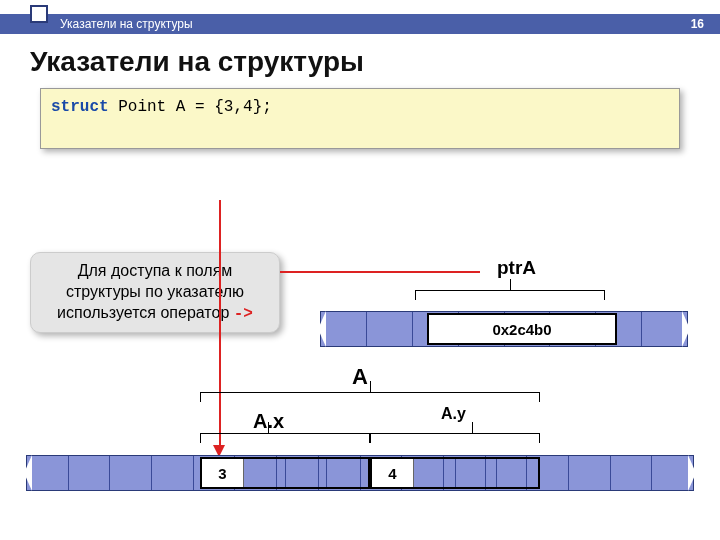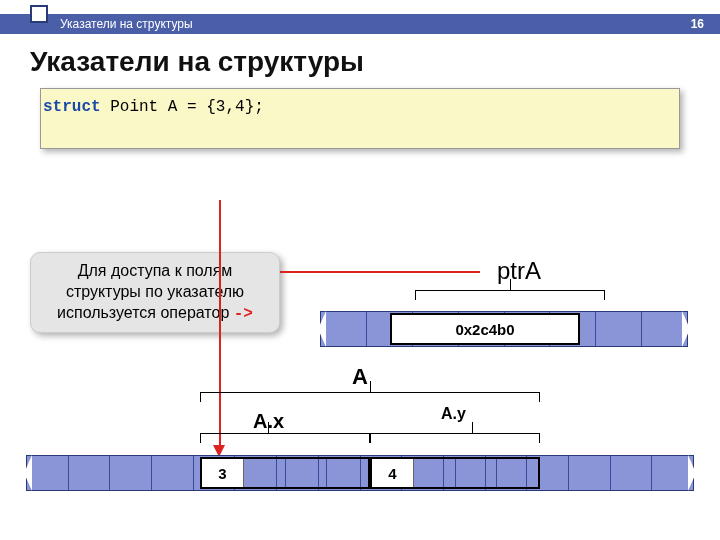--- a/index.html
+++ b/index.html
@@ -51,21 +51,21 @@
       color: #111;
     }
     .code-block {
       position: absolute;
       top: 88px;
       left: 40px;
       width: 640px;
       background: #fbf8c8;
       border: 1px solid #999;
       box-shadow: 3px 3px 6px rgba(0,0,0,0.3);
-      padding: 8px 2px;
+      padding: 8px 10px;
       font-family: "Courier New", monospace;
       font-size: 16px;
       line-height: 1.35;
     }
     .code-block .line { white-space: pre; }
     .kw { color: #1a4aa8; font-weight: bold; }
     .cm { color: #2a8a2a; }
     .callout {
       position: absolute;
       top: 252px;
@@ -78,36 +78,36 @@
       padding: 8px 10px;
       font-size: 16px;
       text-align: center;
       line-height: 1.3;
     }
     .callout .arrow-op { color: #d22; font-family: "Courier New", monospace; font-weight: bold;}
     .ptr-label {
       position: absolute;
       top: 257px;
       left: 497px;
-      font-size: 24px;
-      font-weight: normal;
+      font-size: 19px;
+      font-weight: bold;
     }
     .memory-strip {
       position: absolute;
       background: #8a95d8;
       border: 1px solid #2a3a78;
       display: flex;
     }
     .mem-top { top: 311px; left: 320px; width: 368px; height: 36px; }
     .mem-top .cell { flex: 1; border-right: 1px solid #3a4a98; }
     .mem-top .cell:last-child { border-right: none; }
     .ptr-box {
       position: absolute;
       top: 313px;
-      left: 390px;
+      left: 427px;
       width: 190px;
       height: 32px;
       background: #fff;
       border: 2px solid #000;
       display: flex;
       align-items: center;
       justify-content: center;
       font-weight: bold;
       font-size: 15px;
     }

